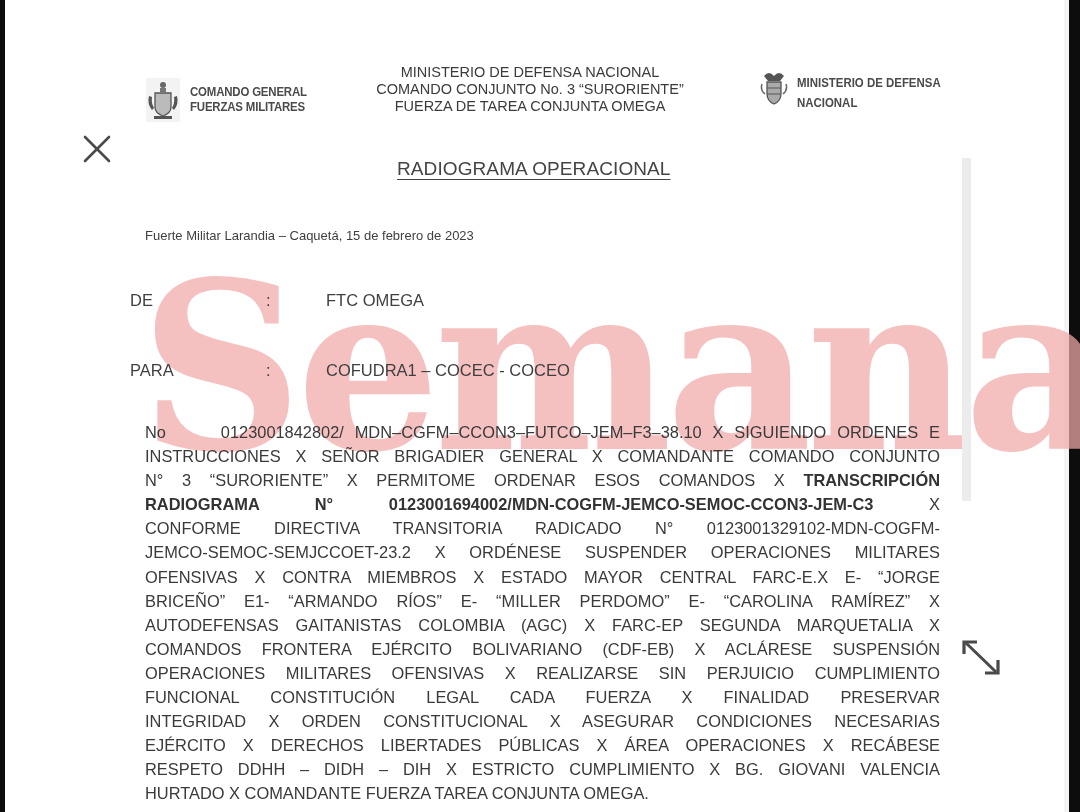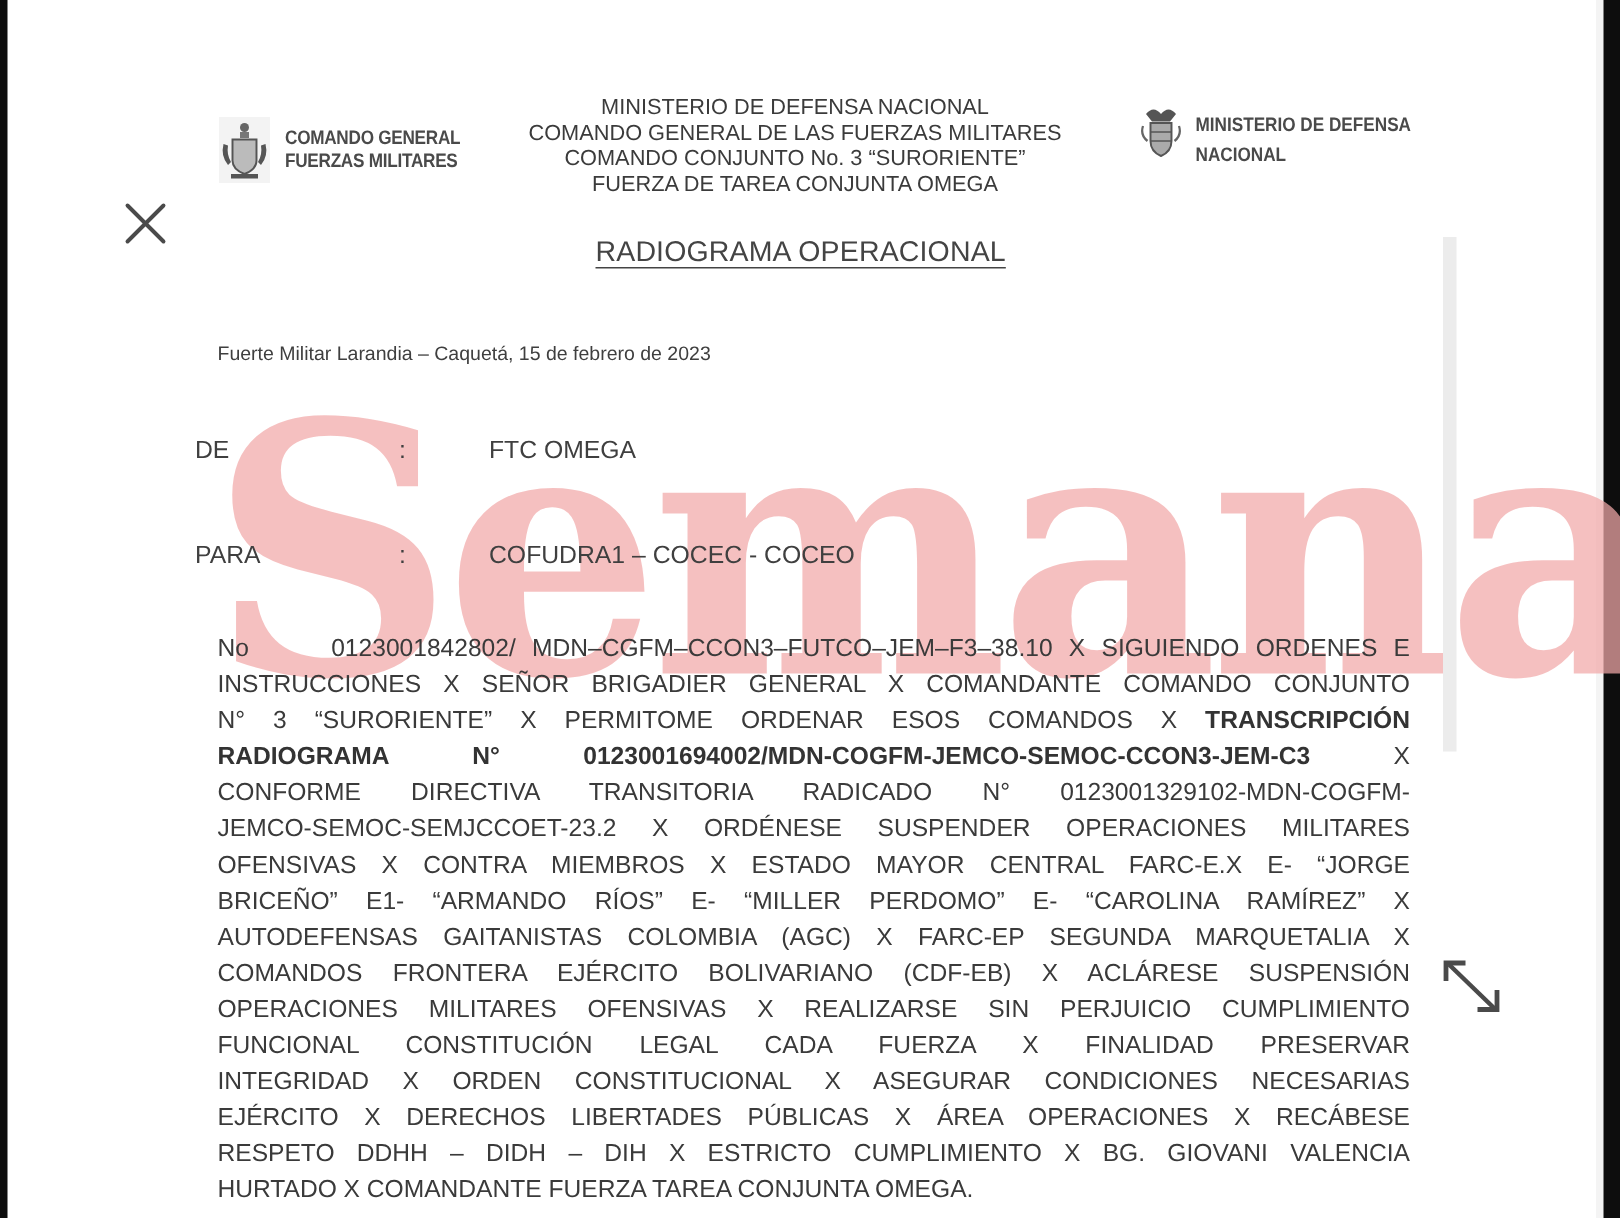--- a/index.html
+++ b/index.html
@@ -62,21 +62,20 @@
     <path d="M31 18 q2 8 -3 14 l-2 -2 q3 -5 2 -11 z" fill="#555"></path>
     <rect x="8" y="38" width="18" height="3" fill="#555"></rect>
   </svg>
   <div class="logo-left-text">
     <div>COMANDO GENERAL</div>
     <div>FUERZAS MILITARES</div>
   </div>
 
   <div class="header-center">
     <div>MINISTERIO DE DEFENSA NACIONAL</div>
-    <div>COMANDO GENERAL DE LAS FUERZAS MILITARES</div>
     <div>COMANDO CONJUNTO No. 3 “SURORIENTE”</div>
     <div>FUERZA DE TAREA CONJUNTA OMEGA</div>
   </div>
 
   <svg class="logo-right" viewBox="0 0 28 42">
     <path d="M4 6 q5 -6 10 0 q5 -6 10 0 l-4 5 h-12 z" fill="#555"></path>
     <path d="M7 12 h14 v12 q0 7 -7 10 q-7 -3 -7 -10 z" fill="#aaa" stroke="#555" stroke-width="1.3"></path>
     <line x1="7" y1="18" x2="21" y2="18" stroke="#555" stroke-width="1"></line>
     <line x1="7" y1="24" x2="21" y2="24" stroke="#555" stroke-width="1"></line>
     <path d="M2 14 q-2 6 3 10" stroke="#666" stroke-width="1.5" fill="none"></path>

